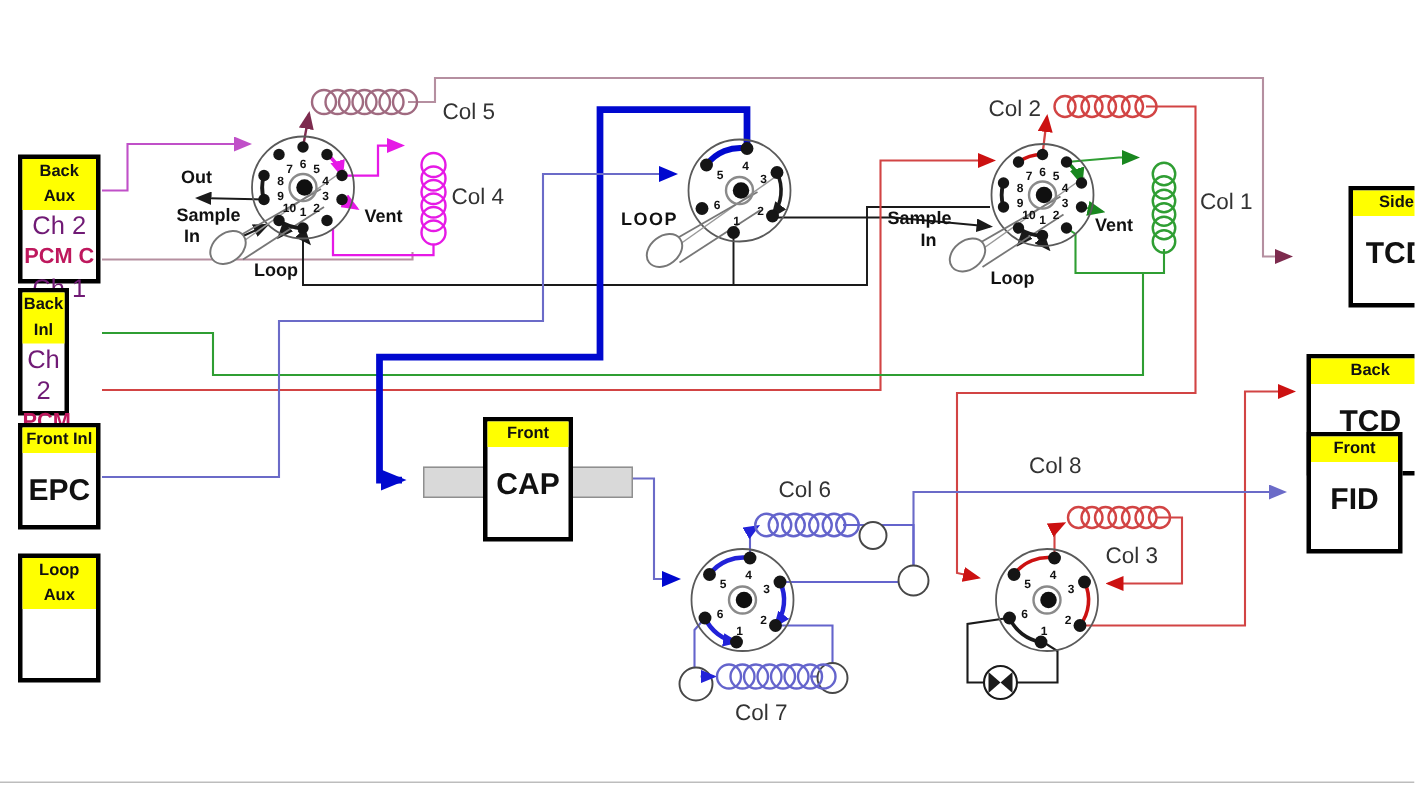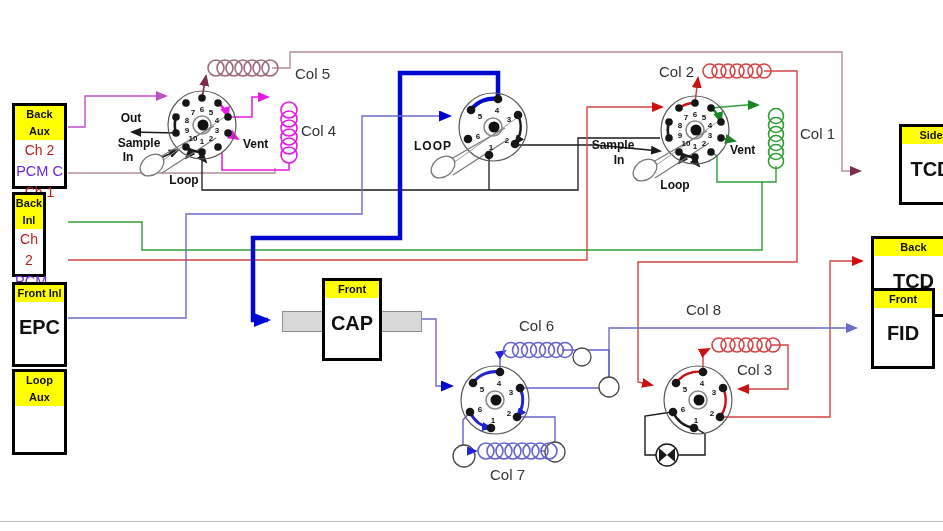--- a/index.html
+++ b/index.html
@@ -2,22 +2,22 @@
 <html><head>
 <meta charset="utf-8">
 <style>
   html,body{margin:0;padding:0;}
   body{width:943px;height:531px;position:relative;background:#fff;overflow:hidden;
        font-family:"Liberation Sans",sans-serif;}
   svg{position:absolute;left:0;top:0;}
   .pbox{position:absolute;border:3px solid #000;background:#fff;box-sizing:border-box;
         text-align:center;z-index:5;}
   .hdr{background:#ffff00;font-weight:bold;font-size:11px;line-height:17px;color:#111;}
-  .r13{font-size:14px;line-height:21px;color:#b91c1c;}
-  .r14{font-size:14.5px;font-weight:normal;line-height:21px;color:#6d28d9;}
+  .r13{font-size:17px;line-height:21px;color:#701a75;}
+  .r14{font-size:14.5px;font-weight:bold;line-height:21px;color:#be185d;}
   .big{font-size:20px;font-weight:bold;margin-top:14px;color:#111;}
   .fitting{position:absolute;background:#d9d9d9;border:1.5px solid #8f8f8f;
            box-sizing:border-box;z-index:4;}
   .collbl{font-size:15px;fill:#333;}
   .num{font-size:8px;fill:#111;text-anchor:middle;font-weight:bold;}
   .vlbl{font-size:12px;font-weight:bold;fill:#111;}
   .bottom-edge{position:absolute;left:0;top:521px;width:943px;height:1px;background:#bdbdbd;}
 </style>
 </head>
 <body>
@@ -326,21 +326,21 @@
   <div class="r13">Ch 2</div>
   <div class="r14">PCM C</div>
   <div class="r13">Ch 1</div>
 </div>
 <div class="pbox" style="left:12px;top:192px;width:34px;height:85px;">
   <div class="hdr">Back Inl</div>
   <div class="r13">Ch 2</div>
   <div class="r14">PCM B</div>
   <div class="r13">Ch 1</div>
 </div>
-<div class="pbox" style="left:12px;top:282px;width:55px;height:85px;">
+<div class="pbox" style="left:12px;top:282px;width:55px;height:71px;">
   <div class="hdr">Front Inl</div>
   <div class="big">EPC</div>
 </div>
 <div class="pbox" style="left:12px;top:369px;width:55px;height:86px;">
   <div class="hdr">Loop Aux</div>
 </div>
 
 <div class="pbox" style="left:871px;top:124px;width:64px;height:81px;margin-left:28px;">
   <div class="hdr">Side</div>
   <div class="big">TCD</div>

